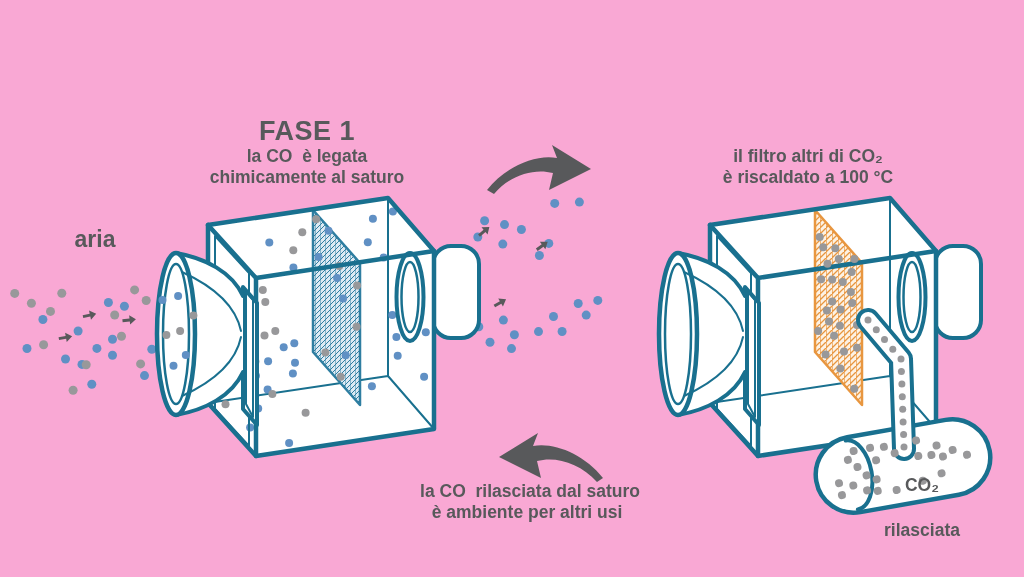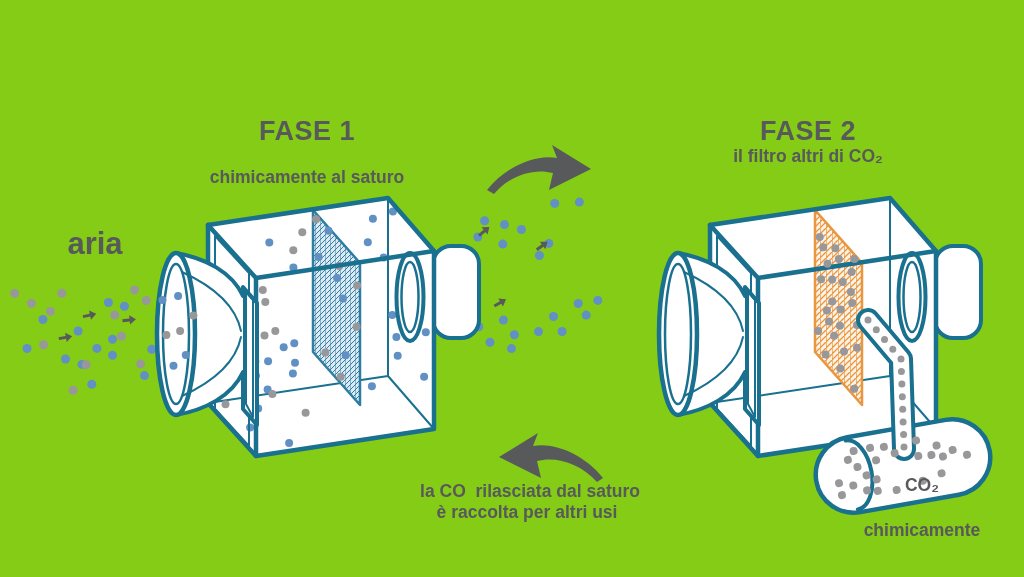--- a/index.html
+++ b/index.html
@@ -3,34 +3,34 @@
 <meta charset="utf-8">
 <style>
   html,body{margin:0;padding:0}
   .canvas{position:relative;width:1024px;height:577px;background:#fff;
           font-family:"Liberation Sans","DejaVu Sans",sans-serif;overflow:hidden}
   .canvas svg{position:absolute;left:0;top:0}
   .txt{position:absolute;color:var(--text,#58595b);font-weight:bold;white-space:pre-wrap;
        text-align:center;transform:translateX(-50%);line-height:1.12}
   .t-title{font-size:27px;letter-spacing:.5px}
   .t-sub{font-size:17.5px}
-  .t-big{font-size:31px}
+  .t-big{font-size:23px}
   .t-out{font-size:25px}
   .sk45{stroke:var(--teal);stroke-width:4.5;stroke-linecap:round;stroke-linejoin:round}
   .sk4{stroke:var(--teal);stroke-width:4;stroke-linecap:round;stroke-linejoin:round}
   .sk25{stroke:var(--teal);stroke-width:2.5;stroke-linecap:round;stroke-linejoin:round}
   .sk2{stroke:var(--teal);stroke-width:2;stroke-linecap:round;stroke-linejoin:round}
   .skf1{stroke:var(--filterblue);stroke-width:2.5;stroke-linejoin:round}
   .skf2{stroke:var(--orange);stroke-width:2.5;stroke-linejoin:round}
   .swoosh{fill:var(--text);stroke:none}
 </style>
 </head>
 <body>
 
-<div class="canvas" style="background: #84cc16;">
+<div class="canvas" style="background: #f9a8d4;">
 
 <svg width="1024" height="577" viewBox="0 0 1024 577">
   <defs>
     <pattern id="hatch-blue" width="5" height="5" patternUnits="userSpaceOnUse">
       <path d="M0,0 L0,5 M0,5 L5,0" stroke="var(--filterblue)" stroke-width="1" fill="none"></path>
     </pattern>
     <pattern id="hatch-orange" width="6" height="6" patternUnits="userSpaceOnUse">
       <path d="M0,0 L0,6 M0,6 L6,0" stroke="var(--orange)" stroke-width="1.3" fill="none"></path>
     </pattern>
 
@@ -297,27 +297,28 @@
           <circle cx="29.9" cy="-5.9" r="4" fill="#98989a"></circle>
           <circle cx="-29.3" cy="-23.6" r="4" fill="#98989a"></circle>
           <circle cx="-29.2" cy="20.1" r="4" fill="#98989a"></circle>
           <circle cx="-46.0" cy="-23.3" r="4" fill="#98989a"></circle>
           <circle cx="36.7" cy="13.9" r="4" fill="#98989a"></circle>
         </g>
   </g>
 </svg>
 
 <div class="txt t-title" style="left:307px;top:116px">FASE 1</div>
+<div class="txt t-sub" style="left:307px;top:147px">la CO  è legata</div>
 <div class="txt t-sub" style="left:307px;top:168px">chimicamente al saturo</div>
 
-<div class="txt t-title" style="left:808px;top:116px">FASE 2</div>
 <div class="txt t-sub" style="left:808px;top:147px">il filtro altri di CO₂</div>
+<div class="txt t-sub" style="left:808px;top:168px">è riscaldato a 100 °C</div>
 
 <div class="txt t-big" style="left:95px;top:227px">aria</div>
 
 
 <div class="txt t-sub" style="left:530px;top:482px">la CO  rilasciata dal saturo</div>
-<div class="txt t-sub" style="left:527px;top:503px">è raccolta per altri usi</div>
+<div class="txt t-sub" style="left:527px;top:503px">è ambiente per altri usi</div>
 
 <div class="txt t-sub" style="left:922px;top:476px">CO₂</div>
-<div class="txt t-sub" style="left:922px;top:521px">chimicamente</div>
+<div class="txt t-sub" style="left:922px;top:521px">rilasciata</div>
 
 </div>
 
 </body></html>

